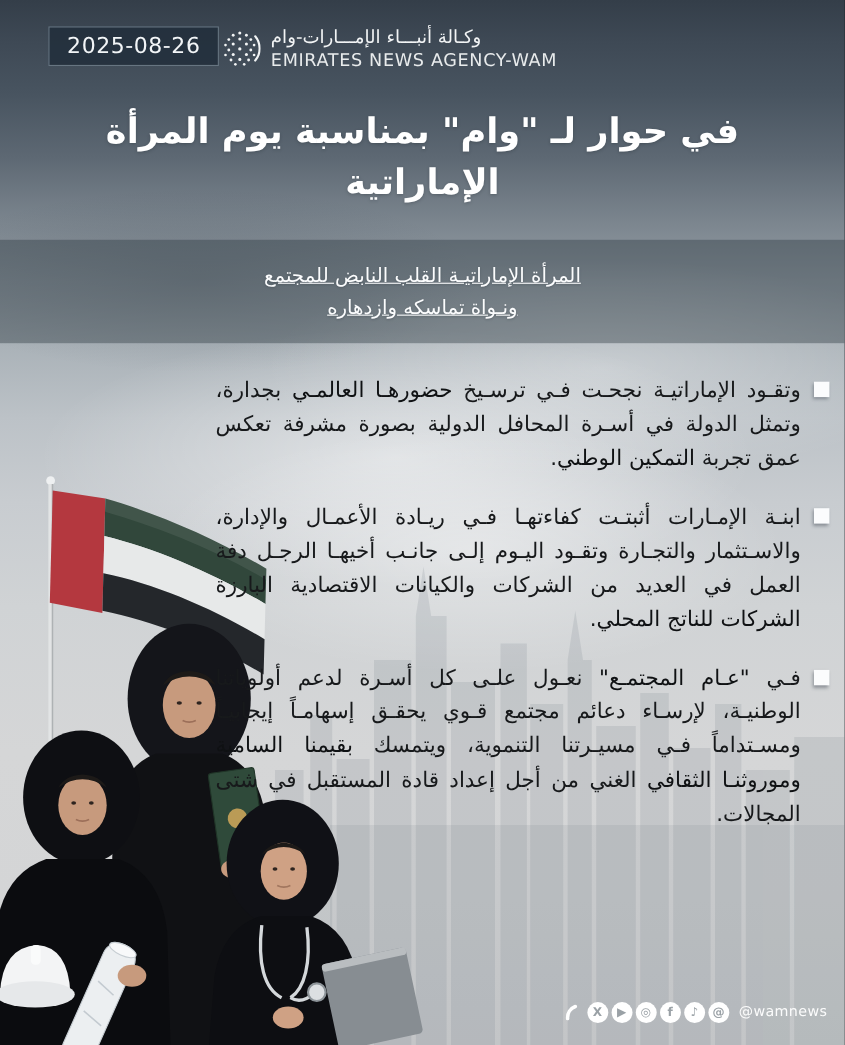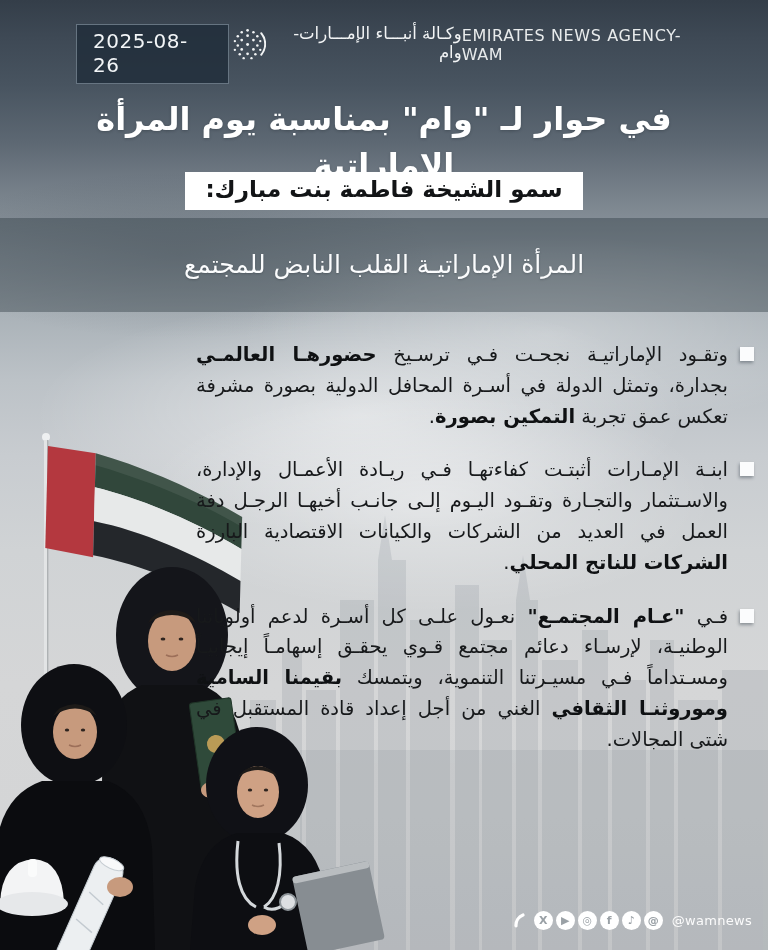--- a/index.html
+++ b/index.html
@@ -14,45 +14,45 @@
   
   .cloud{position:absolute;border-radius:50%;pointer-events:none;}
   .cloud.c1{top:170px;left:-80px;width:520px;height:170px;background:radial-gradient(ellipse at center,rgba(30,40,50,.16),rgba(30,40,50,0) 70%);}
   .cloud.c2{top:235px;right:-90px;width:620px;height:200px;background:radial-gradient(ellipse at center,rgba(255,255,255,.32),rgba(255,255,255,0) 70%);}
   .cloud.c3{top:300px;left:40px;width:640px;height:230px;background:radial-gradient(ellipse at center,rgba(255,255,255,.5),rgba(255,255,255,0) 72%);}
   .cloud.c4{top:390px;right:60px;width:560px;height:220px;background:radial-gradient(ellipse at center,rgba(255,255,255,.42),rgba(255,255,255,0) 72%);}
   .skyline{position:absolute;left:0;top:420px;width:768px;height:530px;pointer-events:none;}
   .flag-wrap{position:absolute;left:28px;top:428px;width:240px;height:340px;pointer-events:none;}
   .women-wrap{position:absolute;left:0;top:555px;width:390px;height:395px;pointer-events:none;}
   
-  .header{position:absolute;top:24px;left:0;right:0;display:flex;flex-direction:row-reverse;justify-content:space-between;align-items:flex-start;padding:0 52px 0 76px;}
+  .header{position:absolute;top:24px;left:0;right:0;display:flex;flex-direction:row-reverse;justify-content:flex-start;align-items:flex-start;padding:0 52px 0 44px;}
   .logo{display:flex;flex-direction:row;align-items:center;gap:9px;direction:rtl;}
-  .logo-text{display:flex;flex-direction:row;align-items:flex-start;direction:ltr;}
+  .logo-text{display:flex;flex-direction:column;align-items:flex-start;direction:ltr;}
   .logo-ar{color:#f2f4f5;font-size:16.5px;letter-spacing:.2px;direction:rtl;}
   .logo-en{color:#e8ebec;font-size:16px;letter-spacing:.6px;margin-top:2px;}
   .date-badge{
     direction:ltr;background:rgba(33,46,59,.85);border:1px solid rgba(168,184,196,.5);
     color:#f2f5f7;font-size:20px;padding:4px 16px 6px;letter-spacing:.5px;
   }
   
   .headline{position:absolute;top:96px;left:0;right:0;text-align:center;color:#ffffff;
     font-size:32px;font-weight:700;line-height:1.45;padding:0 44px;text-shadow:0 1px 3px rgba(20,26,32,.25);}
   .badge-row{position:absolute;top:172px;left:0;right:0;display:flex;justify-content:center;}
   .speaker-badge{background:#ffffff;color:#121416;font-size:23px;font-weight:700;padding:4px 20px 8px;}
   .quote-band{position:absolute;top:218px;left:0;right:0;height:94px;background:rgba(43,54,63,.40);
     display:flex;flex-direction:column;justify-content:center;align-items:center;}
-  .quote-band .ql{color:#fbfcfd;font-size:25px;line-height:1.62;text-shadow:0 1px 2px rgba(25,32,38,.25);}
+  .quote-band .ql{color:#fbfcfd;font-size:18px;line-height:1.62;text-shadow:0 1px 2px rgba(25,32,38,.25);text-decoration:underline;}
   
   .bullets{position:absolute;top:340px;right:14px;width:558px;}
   .bullet{display:flex;flex-direction:row;gap:12px;margin-bottom:23px;direction:rtl;}
   .bullet:last-child{margin-bottom:0;}
   .sq{flex:0 0 14px;width:14px;height:14px;margin-top:7px;background:#fbfcfd;
     box-shadow:-1px 2px 3px rgba(55,65,75,.45);}
   .bullet p{margin:0;font-size:19.5px;line-height:1.58;color:#17191b;text-align:justify;}
-  .bullet p b{font-weight:700;color:#0f1113;}
+  .bullet p b{font-weight:400;color:#0f1113;}
   
   .footer{position:absolute;right:16px;bottom:20px;display:flex;align-items:center;gap:3px;direction:ltr;}
   .swoosh{width:16px;height:16px;margin-right:1px;}
   .sicon{width:19px;height:19px;border-radius:50%;background:#ffffff;color:#9aa1a6;
     display:flex;align-items:center;justify-content:center;font-size:11px;font-weight:700;line-height:1;}
   .handle{color:#ffffff;font-size:13px;margin-left:6px;opacity:.95;letter-spacing:.3px;}
 </style>
 </head>
 <body>
 
@@ -195,32 +195,30 @@
           <circle cx="15" cy="33.5" r="1.2"></circle>
             <circle cx="23" cy="33.5" r="1.2"></circle>
         </g>
         <path d="M 33,8 A 17 17 0 0 1 33,30" stroke="#f2f4f5" stroke-width="2" fill="none" stroke-linecap="round"></path>
       </svg>
     </div>
   </div>
 
   <div class="headline">في حوار لـ "وام" بمناسبة يوم المرأة الإماراتية</div>
 
-  <div class="badge-row">
-    <div class="speaker-badge">سمو الشيخة فاطمة بنت مبارك:</div>
-  </div>
 
   <div class="quote-band">
     <div class="ql">المرأة الإماراتيـة القلب النابض للمجتمع</div>
+    <div class="ql">ونـواة تماسكه وازدهاره</div>
   </div>
 
   <div class="bullets">
     <div class="bullet">
       <span class="sq"></span>
-      <p><span>وتقـود الإماراتيـة نجحـت فـي ترسـيخ </span><b>حضورهـا العالمـي</b><span> بجدارة، وتمثل الدولة في أسـرة المحافل الدولية بصورة مشرفة تعكس عمق تجربة </span><b>التمكين بصورة</b><span>.</span></p>
+      <p><span>وتقـود الإماراتيـة نجحـت فـي ترسـيخ </span><b>حضورهـا العالمـي</b><span> بجدارة، وتمثل الدولة في أسـرة المحافل الدولية بصورة مشرفة تعكس عمق تجربة </span><b>التمكين الوطني</b><span>.</span></p>
     </div>
     <div class="bullet">
       <span class="sq"></span>
       <p><span>ابنـة الإمـارات أثبتـت كفاءتهـا فـي ريـادة الأعمـال والإدارة، والاسـتثمار والتجـارة وتقـود اليـوم إلـى جانـب أخيهـا الرجـل دفة العمل في العديد من الشركات والكيانات الاقتصادية البارزة </span><b>الشركات للناتج المحلي</b><span>.</span></p>
     </div>
     <div class="bullet">
       <span class="sq"></span>
       <p><span>فـي </span><b>"عـام المجتمـع"</b><span> نعـول علـى كل أسـرة لدعم أولوياتنا الوطنيـة، لإرسـاء دعائم مجتمع قـوي يحقـق إسهامـاً إيجابيـاً ومسـتداماً فـي مسيـرتنا التنموية، ويتمسك </span><b>بقيمنا السامية وموروثنـا الثقافي</b><span> الغني من أجل إعداد قادة المستقبل في شتى المجالات.</span></p>
     </div>
   </div>

